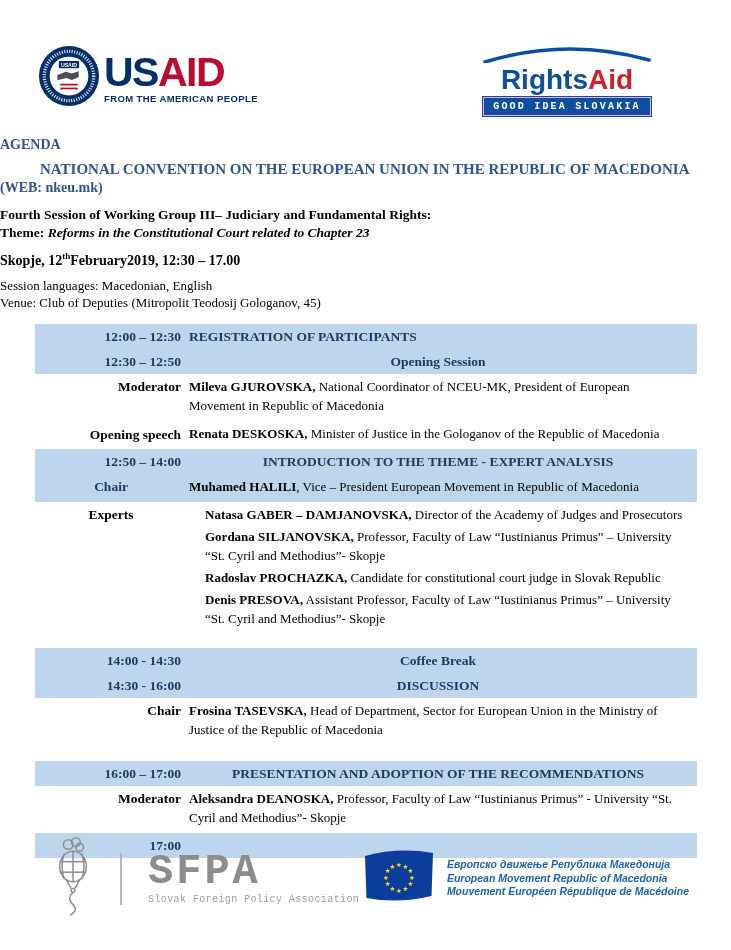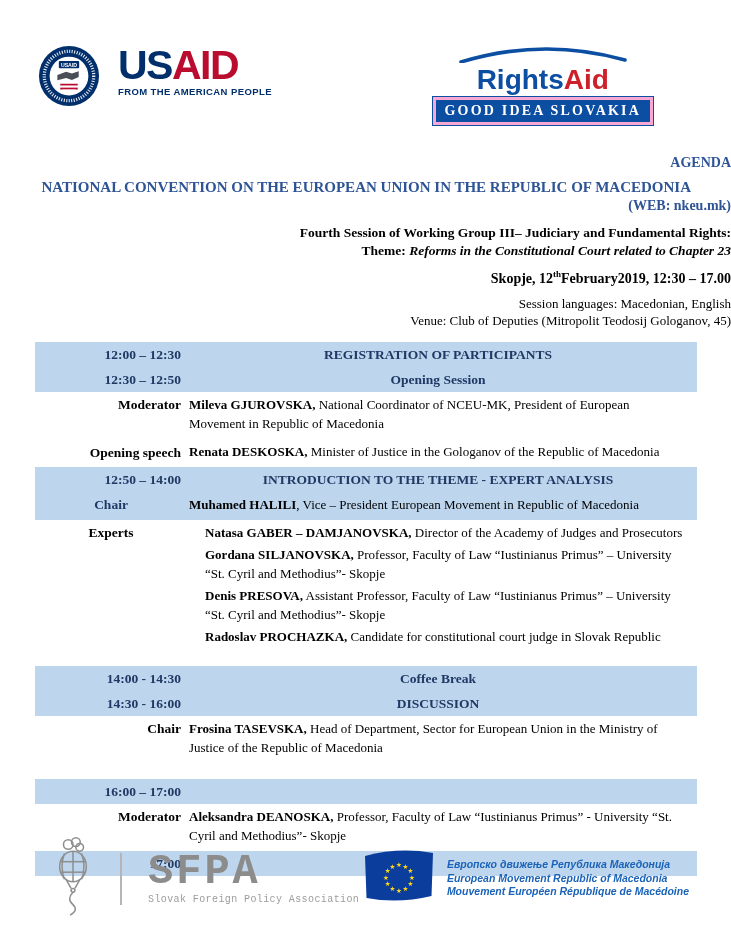--- a/index.html
+++ b/index.html
@@ -1,35 +1,35 @@
 <!DOCTYPE html>
 <html style="--band: #BDD6EE; --hdr: #1F3864; --title-blue: #2E5496; --usaid-navy: #002F6C; --usaid-red: #BA0C2F; --slovak-navy: #0B4EA2; --slovak-red: #CE2028; --eu-text: #1B63B8; --gray: #8C8C8C;"><head>
 <meta charset="utf-8">
 <style>
   html,body{margin:0;padding:0;background:#fff;}
   .page{position:relative;width:731px;height:950px;background:#fff;overflow:hidden;
         font-family:"Liberation Serif","DejaVu Serif",serif;color:#000;}
   
   .logos-top{display:flex;justify-content:space-between;align-items:flex-start;
              padding:45px 78px 0 38px;height:68px;}
-  .usaid{display:flex;align-items:flex-start;gap:18px;}
+  .usaid{display:flex;align-items:center;gap:4px;}
   .usaid-word{font-family:"Liberation Sans",sans-serif;font-weight:800;font-size:41px;
               line-height:40px;letter-spacing:-1.5px;}
   .usaid-word .us{color:var(--usaid-navy);}
   .usaid-word .aid{color:var(--usaid-red);}
   .usaid-tag{font-family:"Liberation Sans",sans-serif;font-size:9.5px;font-weight:600;
              color:var(--usaid-navy);letter-spacing:.4px;margin-top:1px;}
   .slovakaid{display:flex;flex-direction:column;align-items:center;margin-top:2px;}
   .sa-word{font-family:"Liberation Sans",sans-serif;font-weight:800;font-size:28px;line-height:26px;}
   .sa-word .s1{color:var(--slovak-navy);} .sa-word .s2{color:var(--slovak-red);}
-  .sa-banner{font-family:Liberation Serif, serif;background:var(--slovak-navy);color:#fff;
-             font-size:14px;font-weight:700;letter-spacing:2.2px;padding:3px 9px;margin-top:4px;
-             border:3px solid #f9a8d4;box-shadow:0 0 0 1px var(--slovak-navy);}
-  
-  .title-block{text-align:right;margin-top:42px;}
+  .sa-banner{font-family:Liberation Mono, monospace;background:var(--slovak-navy);color:#fff;
+             font-size:10px;font-weight:700;letter-spacing:2.2px;padding:3px 9px;margin-top:4px;
+             border:1px solid #f9a8d4;box-shadow:0 0 0 1px var(--slovak-navy);}
+  
+  .title-block{text-align:left;margin-top:24px;}
   .t-agenda{font-size:14px;font-weight:700;color:var(--title-blue);}
   .t-conv{font-size:15px;font-weight:700;color:var(--title-blue);margin-top:8px;padding:0 40px;}
   .t-web{font-size:14px;font-weight:700;color:var(--title-blue);margin-top:2px;}
   .t-sess{font-size:13.5px;font-weight:700;margin-top:11px;}
   .t-theme{font-size:13.5px;font-weight:700;margin-top:2px;}
   .t-theme .it{font-style:italic;}
   .t-date{font-size:14px;font-weight:700;margin-top:10px;}
   .t-date sup{font-size:9px;vertical-align:super;}
   .t-lang{font-size:13px;margin-top:9px;}
   .t-venue{font-size:13px;margin-top:1px;}
@@ -100,21 +100,21 @@
     <div class="t-sess">Fourth Session of Working Group III– Judiciary and Fundamental Rights:</div>
     <div class="t-theme"><span>Theme: </span><span class="it">Reforms in the Constitutional Court related to Chapter 23</span></div>
     <div class="t-date"><span>Skopje, 12</span><sup>th</sup><span>February2019, 12:30 – 17.00</span></div>
     <div class="t-lang">Session languages: Macedonian, English</div>
     <div class="t-venue">Venue: Club of Deputies (Mitropolit Teodosij Gologanov, 45)</div>
   </div>
 
   <div class="agenda">
       <div class="row blue">
         <div class="c1">12:00 – 12:30</div>
-        <div class="c2 session-title" style="text-align: center;">REGISTRATION OF PARTICIPANTS</div>
+        <div class="c2 session-title" style="">REGISTRATION OF PARTICIPANTS</div>
       </div>
       <div class="row blue">
         <div class="c1">12:30 – 12:50</div>
         <div class="c2 session-title" style="text-align: center;">Opening Session</div>
       </div>
       <div class="row">
         <div class="c1">Moderator</div>
         <div class="c2">
           <div class="entry"><b>Mileva GJUROVSKA,</b><span> National Coordinator of NCEU-MK, President of European Movement in Republic of Macedonia</span></div>
         </div>
@@ -133,40 +133,41 @@
         <div class="c1" style="text-align: center;">Chair</div>
         <div class="c2">
           <div class="entry"><b>Muhamed HALILI</b><span>, Vice – President European Movement in Republic of Macedonia</span></div>
         </div>
       </div>
       <div class="row" style="padding-bottom: 16px; gap: 16px;">
         <div class="c1" style="text-align: center;">Experts</div>
         <div class="c2">
           <div class="entry"><b>Natasa GABER – DAMJANOVSKA,</b><span> Director of the Academy of Judges and Prosecutors</span></div>
           <div class="entry"><b>Gordana SILJANOVSKA,</b><span> Professor, Faculty of Law “Iustinianus Primus” – University “St. Cyril and Methodius”- Skopje</span></div>
+          <div class="entry"><b>Radoslav PROCHAZKA,</b><span> Candidate for constitutional court judge in Slovak Republic</span></div>
           <div class="entry"><b>Denis PRESOVA,</b><span> Assistant Professor, Faculty of Law “Iustinianus Primus” – University “St. Cyril and Methodius”- Skopje</span></div>
-          <div class="entry"><b>Radoslav PROCHAZKA,</b><span> Candidate for constitutional court judge in Slovak Republic</span></div>
         </div>
       </div>
       <div class="row blue">
         <div class="c1">14:00 - 14:30</div>
         <div class="c2 session-title" style="text-align: center;">Coffee Break</div>
       </div>
       <div class="row blue">
         <div class="c1">14:30 - 16:00</div>
         <div class="c2 session-title" style="text-align: center;">DISCUSSION</div>
       </div>
       <div class="row" style="padding-bottom: 18px;">
         <div class="c1">Chair</div>
         <div class="c2">
           <div class="entry"><b>Frosina TASEVSKA,</b><span> Head of Department, Sector for European Union in the Ministry of Justice of the Republic of Macedonia</span></div>
         </div>
       </div>
       <div class="row blue">
         <div class="c1">16:00 – 17:00</div>
+        <div class="c2 session-title" style="text-align: center;">PRESENTATION AND ADOPTION OF THE RECOMMENDATIONS</div>
       </div>
       <div class="row">
         <div class="c1">Moderator</div>
         <div class="c2">
           <div class="entry"><b>Aleksandra DEANOSKA,</b><span> Professor, Faculty of Law “Iustinianus Primus” - University “St. Cyril and Methodius”- Skopje</span></div>
         </div>
       </div>
       <div class="row blue">
         <div class="c1">17:00</div>
       </div>

